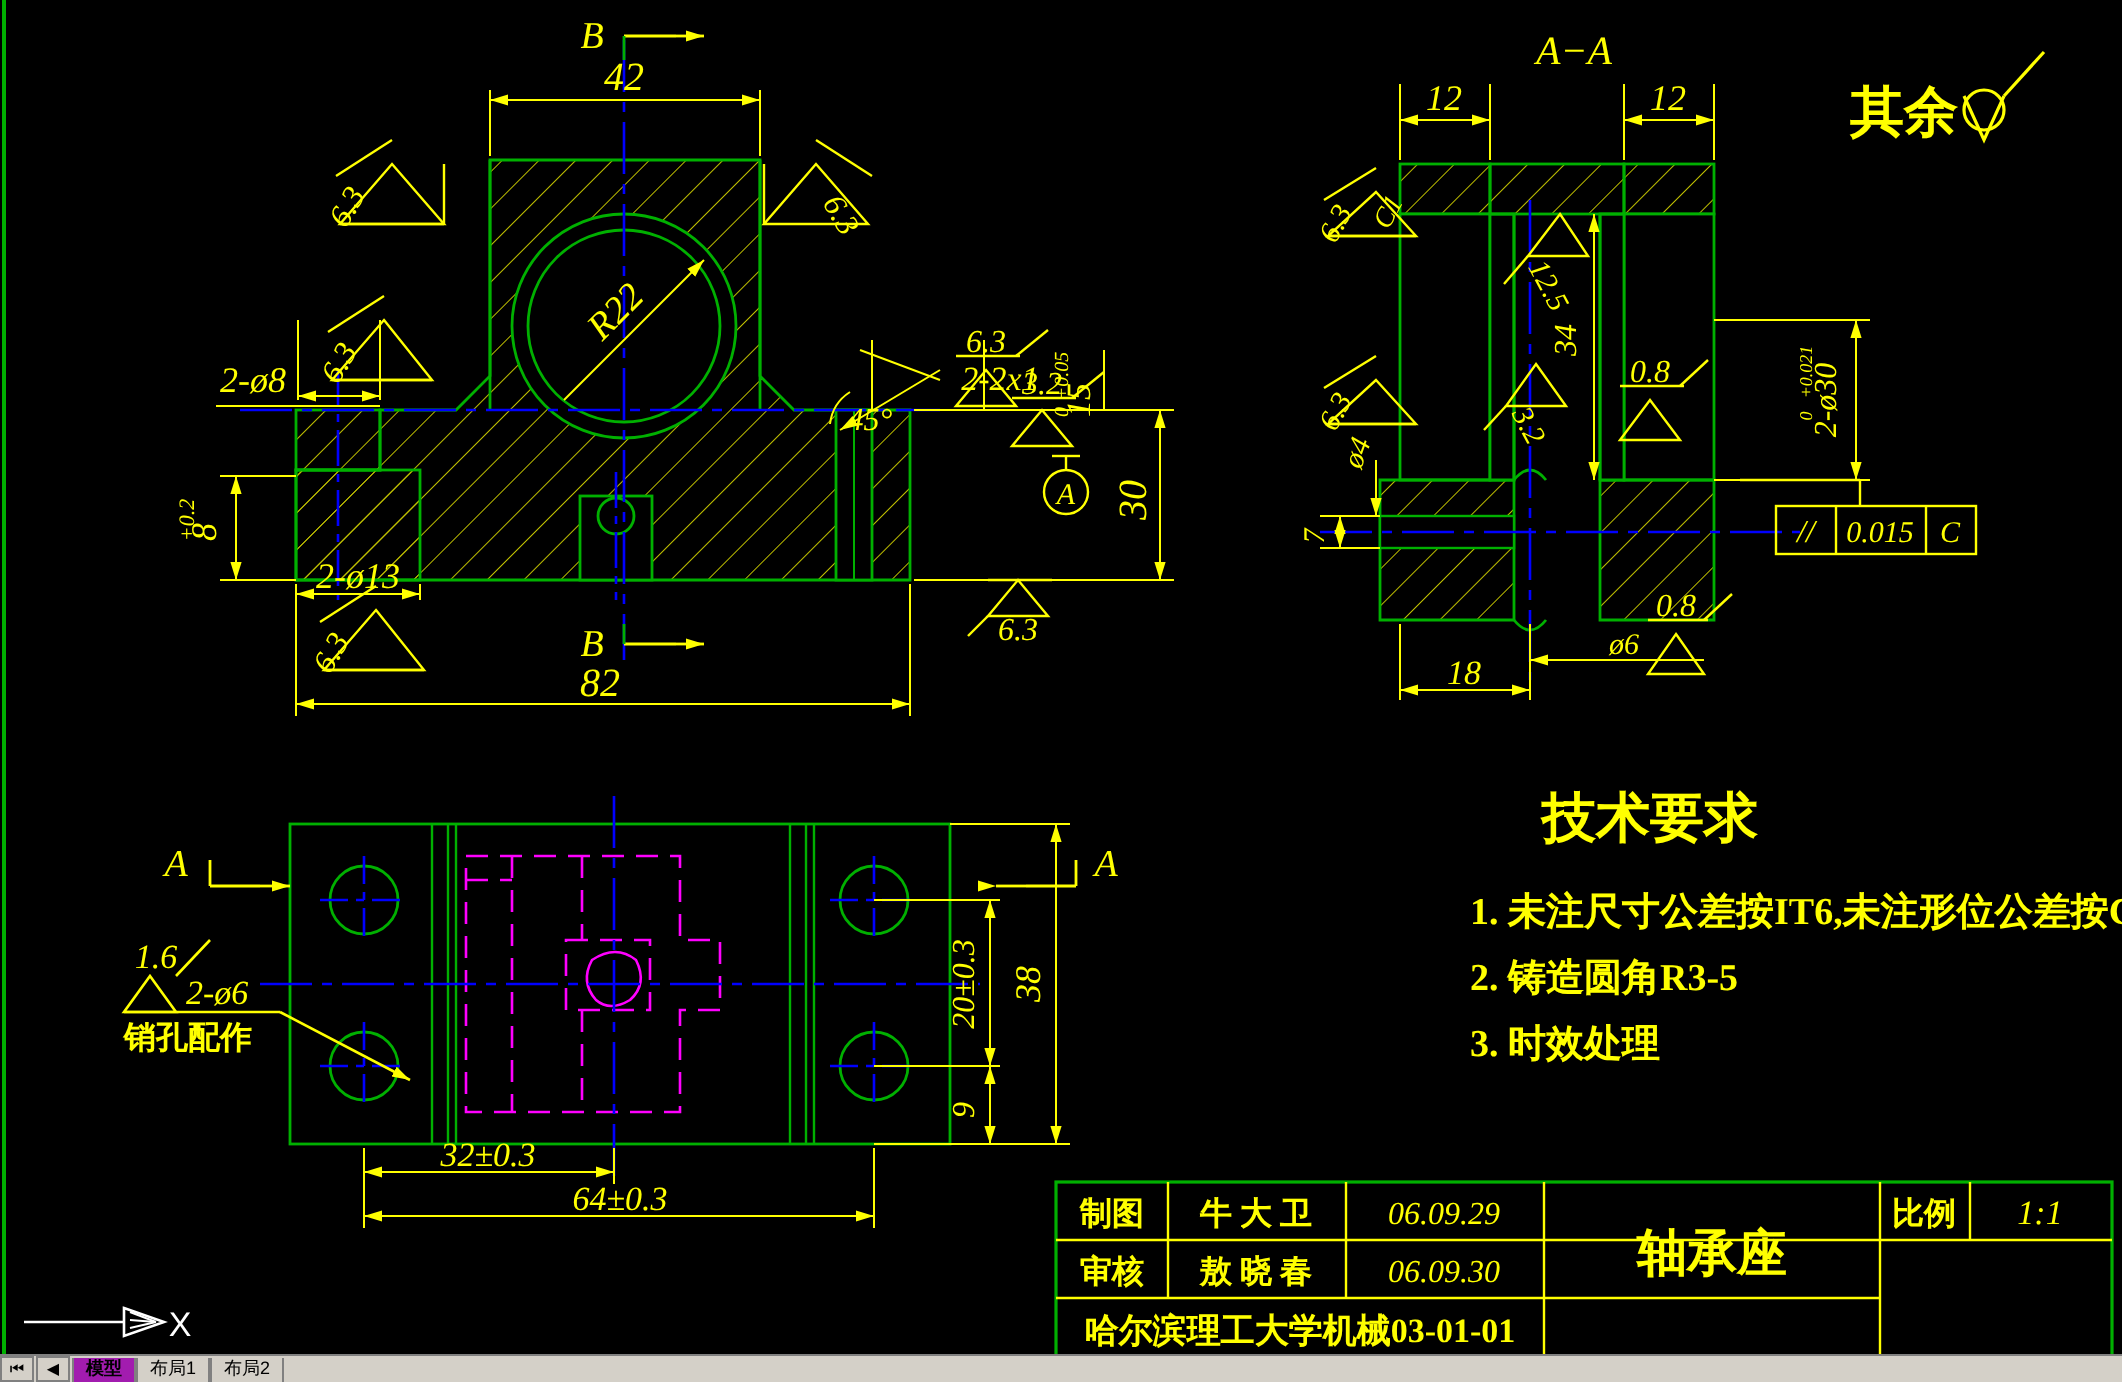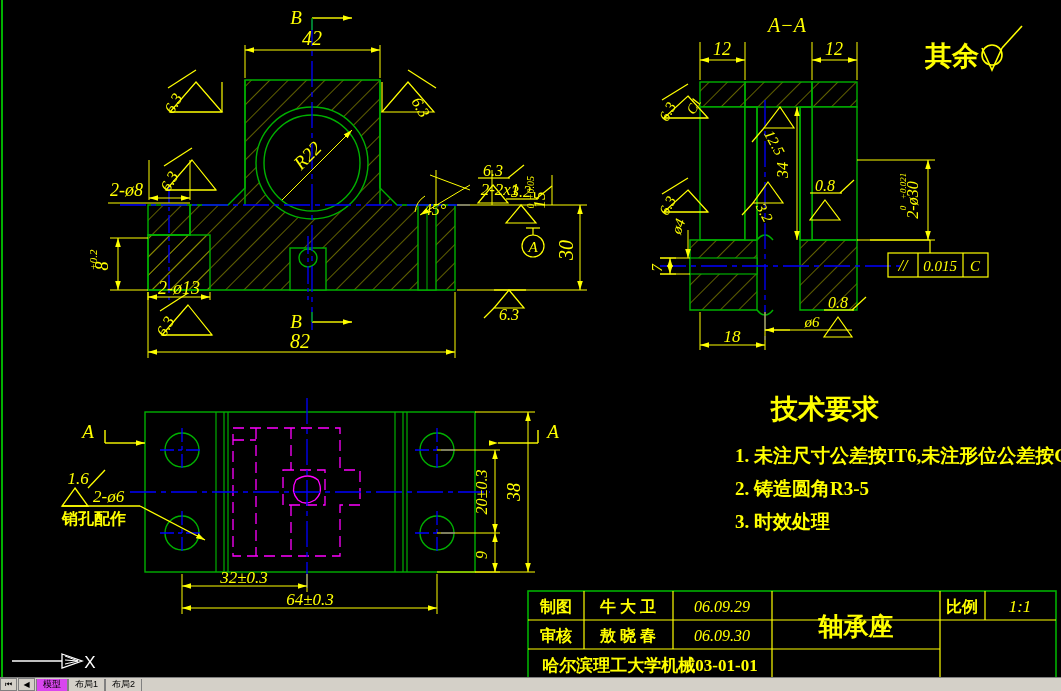--- a/index.html
+++ b/index.html
@@ -7,21 +7,21 @@
   body{width:1061px;height:691px;overflow:hidden;font-family:"Liberation Serif",serif;}
   #root{position:relative;width:1061px;height:691px;background:#000;}
   svg#cad{position:absolute;left:0;top:0;width:1061px;height:691px;display:block;}
   .statusbar{position:absolute;left:0;bottom:0;width:1061px;height:13px;background:#d4d0c8;
       border-top:1px solid #808080;font-family:"Liberation Sans",sans-serif;font-size:9px;
       color:#000;display:flex;align-items:center;overflow:hidden;}
   .tabbtn{height:11px;min-width:15px;margin-right:1px;border:1px solid #808080;background:#d4d0c8;
       display:flex;align-items:center;justify-content:center;font-size:8px;line-height:1;}
   .tabitem{padding:0 6px;height:12px;display:flex;align-items:center;font-size:9px;
       border-left:1px solid #808080;border-right:1px solid #808080;}
-  .tabitem.active{background:#d946ef;font-weight:normal;}
+  .tabitem.active{background:#a21caf;font-weight:bold;}
 </style>
 </head>
 <body>
 
 <div id="root">
 
 <svg id="cad" viewBox="0 0 1061 691">
   <defs>
     <marker id="ar" markerWidth="9" markerHeight="7" refX="9" refY="3.5" orient="auto" markerUnits="userSpaceOnUse">
       <polygon points="0,0.7 9,3.5 0,6.3" fill="#ffff00"></polygon>

